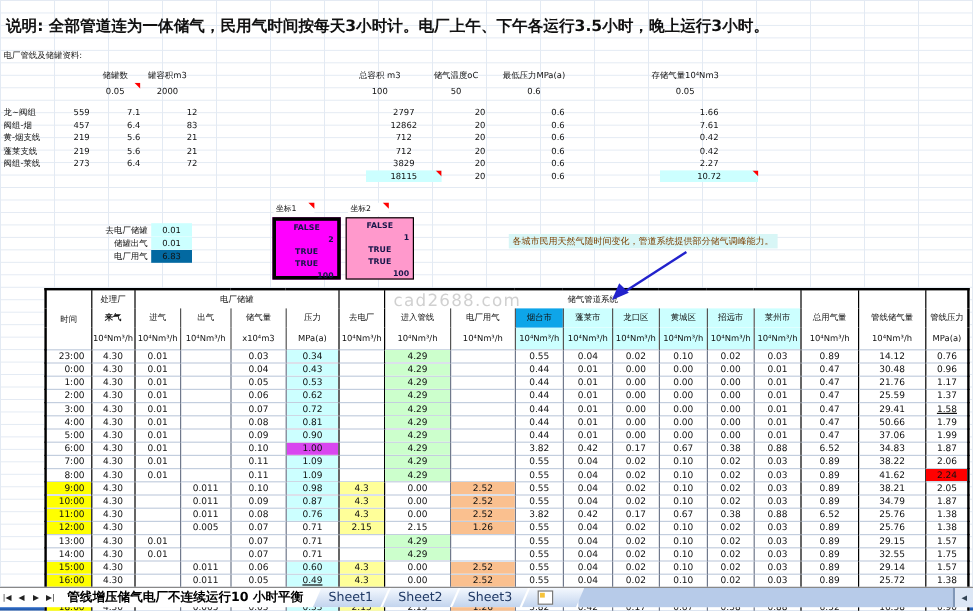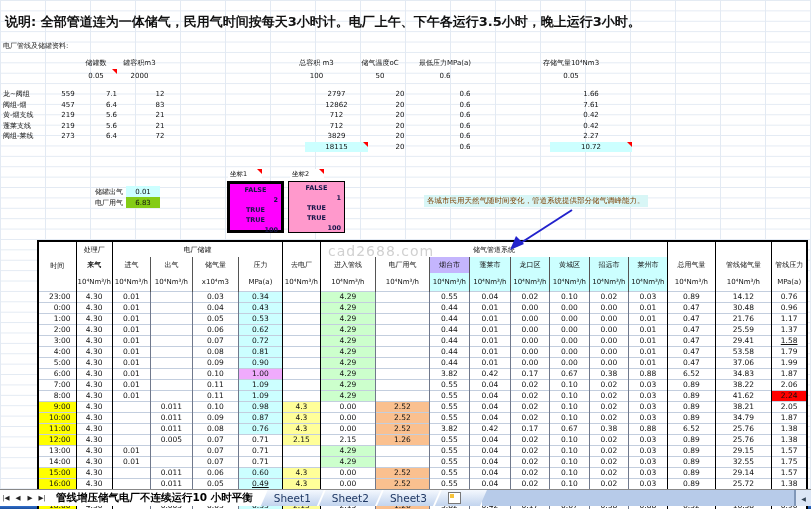--- a/index.html
+++ b/index.html
@@ -196,27 +196,32 @@
 </table>
 
 <table class="mini params">
   <colgroup>
       <col style="width:88px">
       <col style="width:34px">
       <col style="width:64px">
     </colgroup>
   <tbody>
       <tr>
+        <td>去电厂储罐</td>
+        <td style="background: rgb(204, 255, 255);">0.01</td>
+        <td></td>
+      </tr>
+      <tr>
         <td>储罐出气</td>
         <td style="background: rgb(204, 255, 255);">0.01</td>
         <td></td>
       </tr>
       <tr>
         <td>电厂用气</td>
-        <td style="background: #84cc16; margin-left: 37px;">6.83</td>
+        <td style="background: #0369a1; margin-left: 37px;">6.83</td>
         <td></td>
       </tr>
     </tbody>
 </table>
 
 <div class="ctl-hd note" style="left:228px;top:169px;">坐标1</div>
 <div class="ctl-hd note" style="left:290px;top:169px;">坐标2</div>
 
 <div class="ctlbox" style="left:227px;top:181px;background:#FF00FF;border:3px solid #000;">
   <div>FALSE</div>
@@ -273,21 +278,21 @@
       </tr>
       <tr>
         <th style="border-left: 1.5px solid rgb(0, 0, 0); font-weight: bold;">来气</th>
         <th style="border-left: 1.5px solid rgb(0, 0, 0);">进气</th>
         <th>出气</th>
         <th>储气量</th>
         <th>压力</th>
         <th style="border-left: 1.5px solid rgb(0, 0, 0);">去电厂</th>
         <th style="border-left: 1.5px solid rgb(0, 0, 0);">进入管线</th>
         <th>电厂用气</th>
-        <th style="background: #c4b5fd;">烟台市</th>
+        <th style="background: #0ea5e9;">烟台市</th>
         <th style="background: rgb(204, 255, 255);">蓬莱市</th>
         <th style="background: rgb(204, 255, 255);">龙口区</th>
         <th style="background: rgb(204, 255, 255);">黄城区</th>
         <th style="background: rgb(204, 255, 255);">招远市</th>
         <th style="background: rgb(204, 255, 255);">莱州市</th>
         <th style="border-left: 1.5px solid rgb(0, 0, 0);">总用气量</th>
         <th style="border-left: 1.5px solid rgb(0, 0, 0);">管线储气量</th>
         <th style="border-left: 1.5px solid rgb(0, 0, 0);">管线压力</th>
       </tr>
       <tr style="height: 18px;">
@@ -421,21 +426,21 @@
         <td style="border-left: 1.5px solid rgb(0, 0, 0);"></td>
         <td style="border-left: 1.5px solid rgb(0, 0, 0); background: rgb(204, 255, 204);">4.29</td>
         <td></td>
         <td>0.44</td>
         <td>0.01</td>
         <td>0.00</td>
         <td>0.00</td>
         <td>0.00</td>
         <td>0.01</td>
         <td style="border-left: 1.5px solid rgb(0, 0, 0);">0.47</td>
-        <td style="border-left: 1.5px solid rgb(0, 0, 0);">53.58</td>
+        <td style="border-left: 1.5px solid rgb(0, 0, 0);">50.66</td>
         <td style="border-left: 1.5px solid rgb(0, 0, 0);">1.79</td>
       </tr>
       <tr>
         <td class="timec">5:00</td>
         <td style="border-left: 1.5px solid rgb(0, 0, 0);">4.30</td>
         <td style="border-left: 1.5px solid rgb(0, 0, 0);">0.01</td>
         <td></td>
         <td>0.09</td>
         <td style="background: rgb(204, 255, 255);">0.90</td>
         <td style="border-left: 1.5px solid rgb(0, 0, 0);"></td>
@@ -450,21 +455,21 @@
         <td style="border-left: 1.5px solid rgb(0, 0, 0);">0.47</td>
         <td style="border-left: 1.5px solid rgb(0, 0, 0);">37.06</td>
         <td style="border-left: 1.5px solid rgb(0, 0, 0);">1.99</td>
       </tr>
       <tr>
         <td class="timec">6:00</td>
         <td style="border-left: 1.5px solid rgb(0, 0, 0);">4.30</td>
         <td style="border-left: 1.5px solid rgb(0, 0, 0);">0.01</td>
         <td></td>
         <td>0.10</td>
-        <td style="background: #f0abfc;">1.00</td>
+        <td style="background: #d946ef;">1.00</td>
         <td style="border-left: 1.5px solid rgb(0, 0, 0);"></td>
         <td style="border-left: 1.5px solid rgb(0, 0, 0); background: rgb(204, 255, 204);">4.29</td>
         <td></td>
         <td>3.82</td>
         <td>0.42</td>
         <td>0.17</td>
         <td>0.67</td>
         <td>0.38</td>
         <td>0.88</td>
         <td style="border-left: 1.5px solid rgb(0, 0, 0);">6.52</td>

